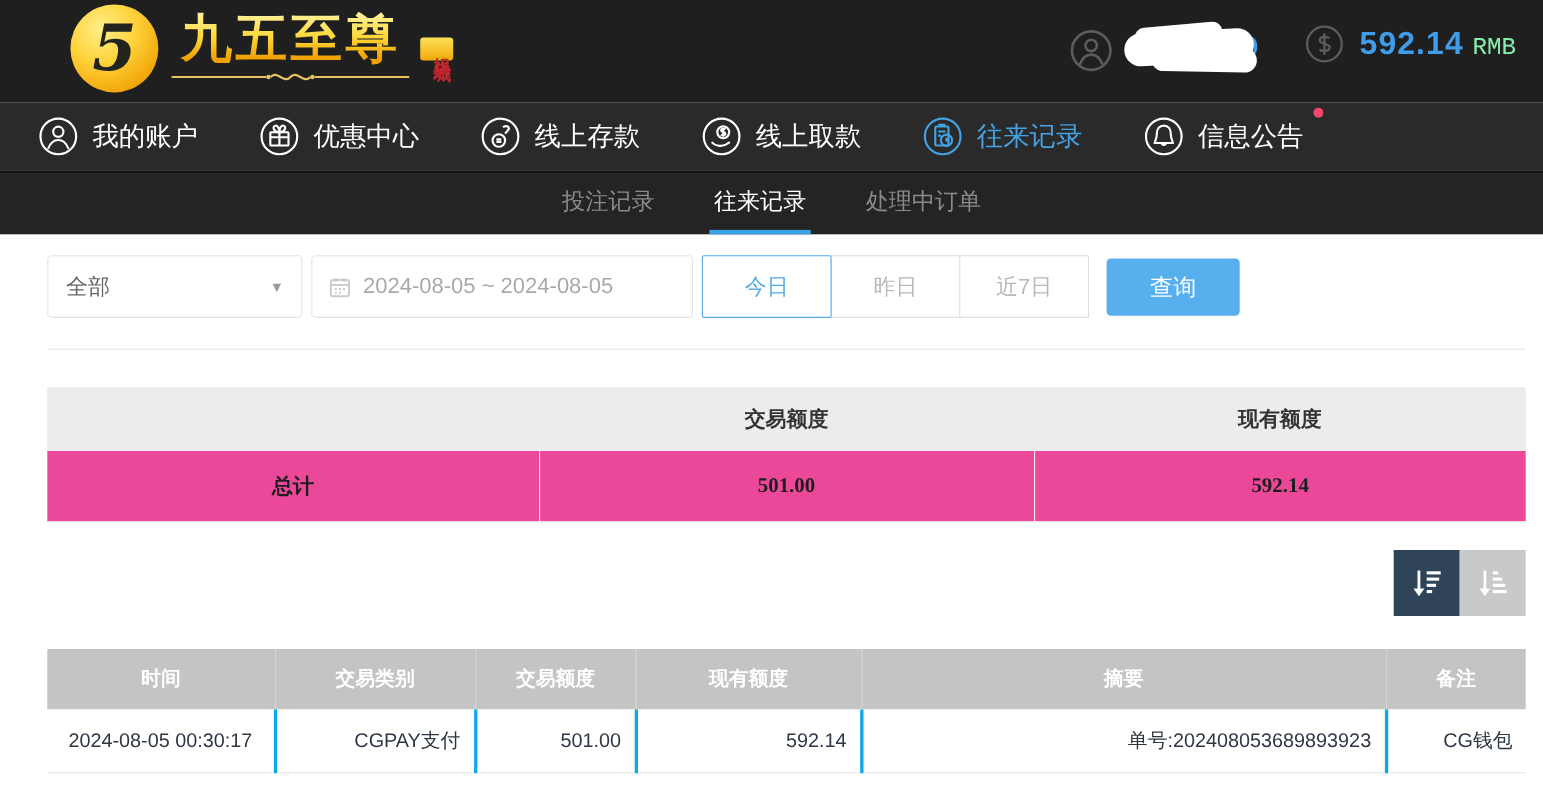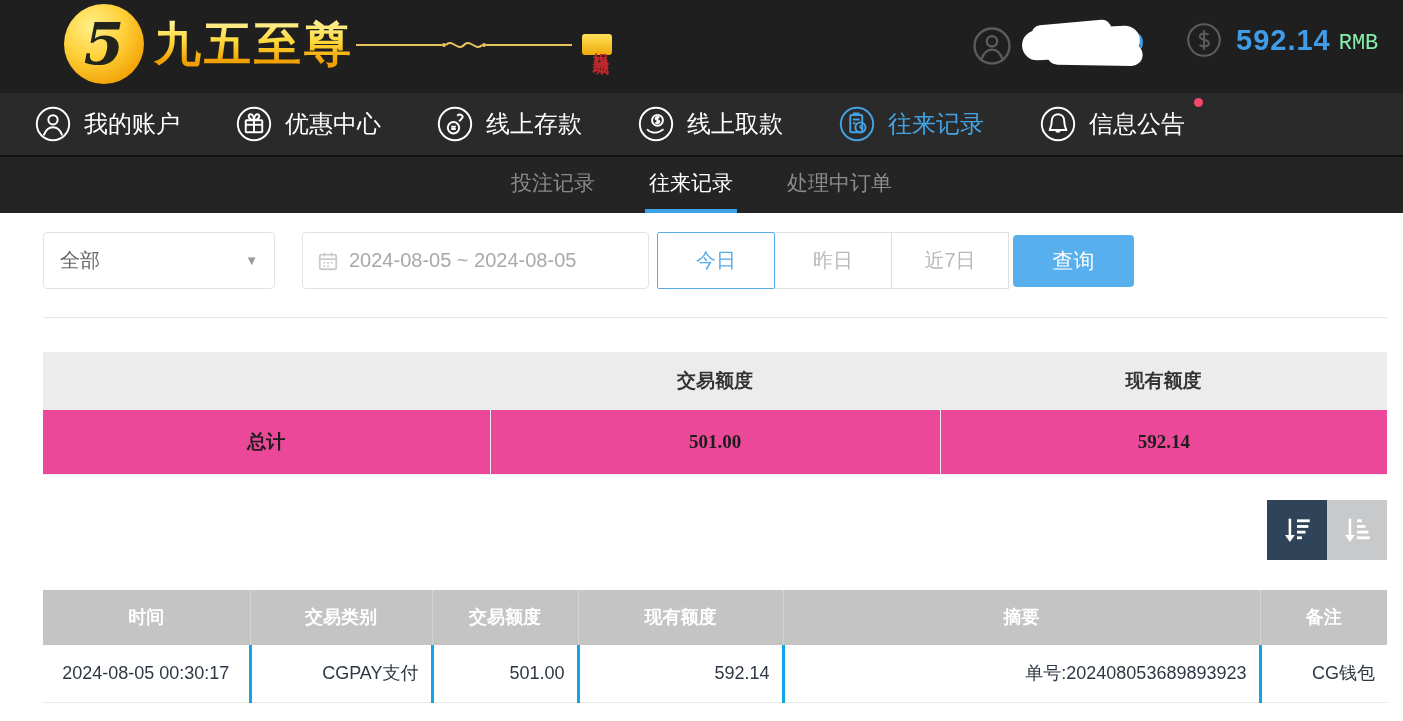--- a/index.html
+++ b/index.html
@@ -7,21 +7,21 @@
     font-family:"Liberation Sans","DejaVu Sans",sans-serif; }
 
   
   .topbar { position:relative; height:93px; background:#1f1f20; }
   .logo { position:absolute; left:64px; top:4px; display:flex; align-items:center; }
   .logo-mark { width:80px; height:80px; border-radius:50%;
     background:radial-gradient(circle at 35% 28%, #ffef8a 0%, #ffd23a 40%, #f2a407 78%, #d98a00 100%);
     display:flex; align-items:center; justify-content:center;
     font-family:"DejaVu Serif","Liberation Serif",serif; font-style:italic; font-weight:bold;
     font-size:58px; color:#24241f; line-height:1; }
-  .logo-textwrap { margin-left:10px; display:flex; flex-direction:row; align-items:center; }
+  .logo-textwrap { margin-left:10px; display:flex; flex-direction:column; align-items:center; }
   .logo-title { font-family:"DejaVu Serif","Liberation Serif",serif; font-weight:bold;
     font-size:47px; letter-spacing:3px; line-height:1.05;
     background:linear-gradient(180deg,#fff3a0 0%, #ffd83a 45%, #f0a000 85%);
     -webkit-background-clip:text; background-clip:text; color:transparent; }
   .logo-flourish { margin-top:2px; }
   .logo-badge { margin-left:8px; width:30px; padding:6px 3px; border-radius:3px;
     background:linear-gradient(180deg,#ffe258,#efa90b);
     color:#c1272d; font-weight:bold; font-size:16px;
     writing-mode:vertical-rl; text-orientation:upright; letter-spacing:3px; line-height:1; }
 
@@ -53,31 +53,31 @@
     display:flex; justify-content:center; gap:46px; }
   .subtab { height:100%; display:flex; align-items:center; padding:0 4px;
     color:#8a8a8a; font-size:21px; border-bottom:4px solid transparent; cursor:pointer; }
   .subtab.active { color:#ffffff; border-bottom-color:#3aa3e8; }
 
   
   .filterbar { display:flex; align-items:center; padding:19px 0 0 43px; }
   .select-box { width:232px; height:57px; border:1px solid #e3e3e3; border-radius:4px;
     display:flex; align-items:center; padding:0 16px; color:#666; font-size:20px; cursor:pointer; }
   .select-caret { margin-left:auto; color:#9a9a9a; font-size:13px; }
-  .date-box { margin-left:27px; width:347px; height:57px; border:1px solid #e3e3e3; border-radius:4px;
+  .date-box { margin-left:8px; width:347px; height:57px; border:1px solid #e3e3e3; border-radius:4px;
     display:flex; align-items:center; padding:16px 14px; color:#a9a9a9; font-size:20px; cursor:text; }
   .date-text { margin-left:10px; }
   .quick-group { margin-left:8px; display:flex; }
   .quick-btn { width:118px; height:57px; background:#fff; border:1px solid #e0e0e0;
     color:#b9b9b9; font-size:20px; display:flex; align-items:center; justify-content:center;
     cursor:pointer; }
   .quick-btn + .quick-btn { margin-left:-1px; }
   .quick-btn.active { border:1px solid #57ace7; color:#57ace7; position:relative; z-index:1;
     border-radius:2px; }
-  .search-btn { margin-left:4px; width:121px; height:52px; background:#57b0ed; border:none;
+  .search-btn { margin-left:16px; width:121px; height:52px; background:#57b0ed; border:none;
     border-radius:4px; color:#fff; font-size:21px; cursor:pointer; }
   .filter-divider { margin:28px 0 0 43px; width:1344px; border:none; border-top:1px solid #e7e7e7; }
 
   
   .summary-table { margin:34px 0 0 43px; width:1344px; border-collapse:collapse; table-layout:fixed; }
   .summary-table th { height:58px; background:#ececec; font-size:19px; font-weight:600; color:#333; }
   .summary-table td { height:64px; background:#ec4899; font-size:19px; font-weight:600; color:#1d1d1d;
     text-align:center; border-bottom:1px solid #ececec;font-family:Liberation Serif, serif; }
   .summary-table td + td { border-left:1px solid #ececec; }
 

